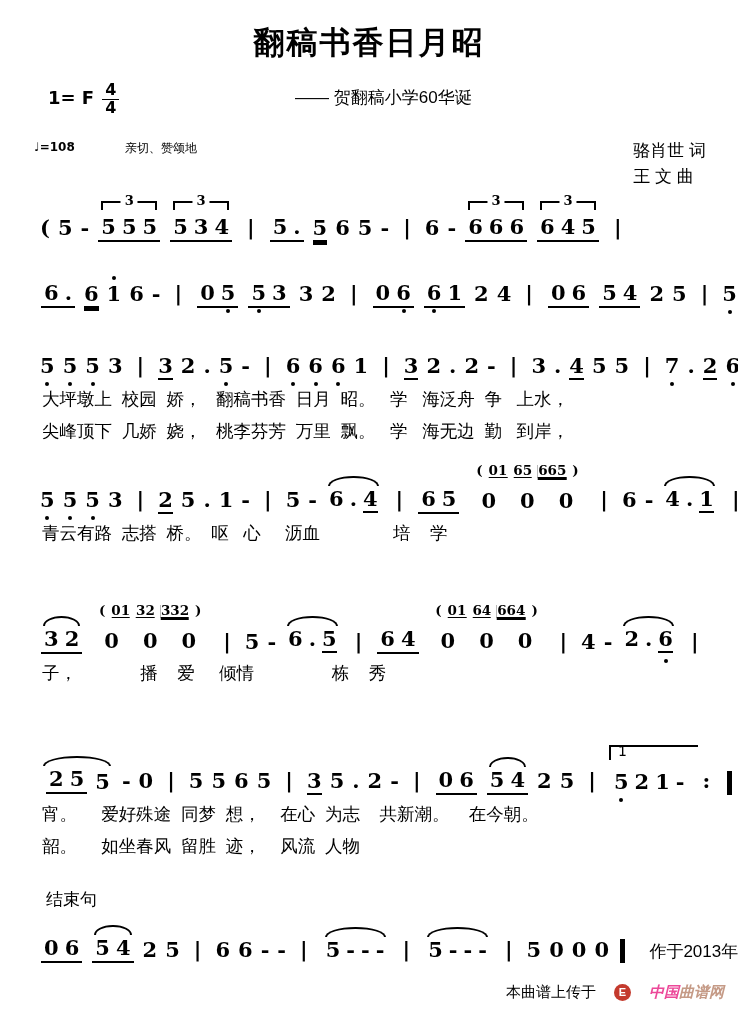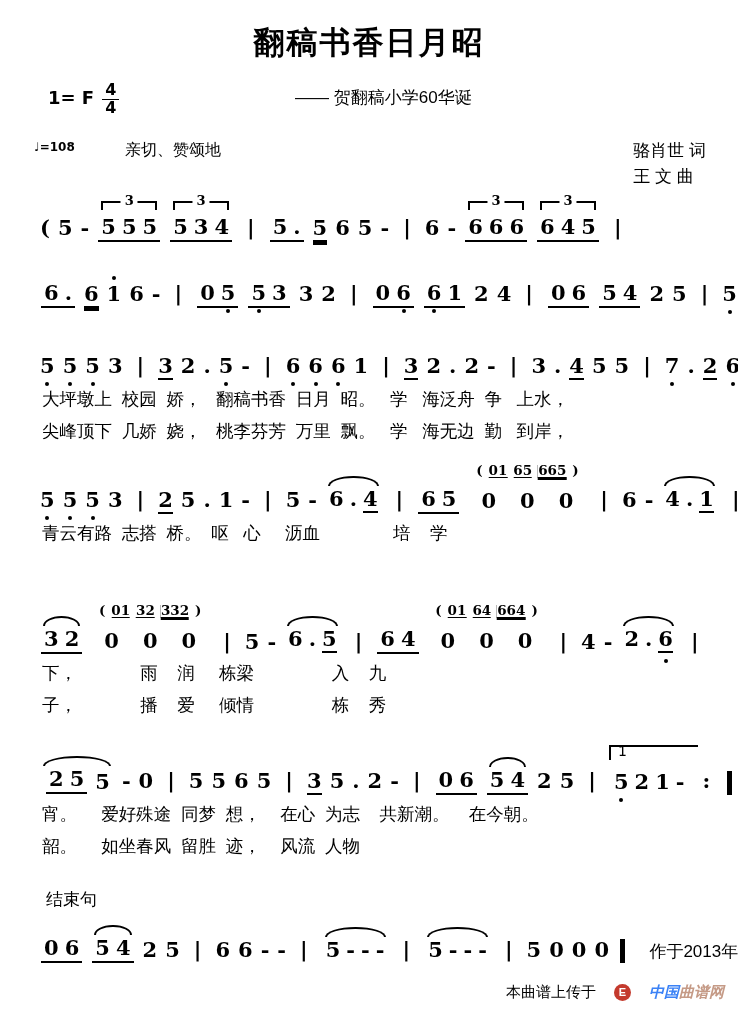--- a/index.html
+++ b/index.html
@@ -8,21 +8,21 @@
   .abs{position:absolute;}
   
   .title{top:22px;left:0;width:100%;text-align:center;font-size:31px;font-weight:bold;
          letter-spacing:2px;font-family:"DejaVu Sans",sans-serif;}
   .keysig{top:82px;left:48px;font-size:18px;font-weight:bold;font-family:"DejaVu Sans",sans-serif;}
   .frac{display:inline-block;vertical-align:middle;text-align:center;font-size:16px;line-height:1.05;margin-left:8px;}
   .frac .ftop{display:block;border-bottom:1.6px solid #000;padding:0 3px;}
   .frac .fbot{display:block;}
   .subtitle{top:86px;left:295px;font-size:17px;}
   .tempo{top:140px;left:34px;font-size:12px;font-weight:bold;font-family:"DejaVu Sans",sans-serif;}
-  .expression{top:140px;left:125px;font-size:16px;}
+  .expression{top:140px;left:125px;font-size:12px;}
   .credits{top:138px;right:32px;font-size:17px;text-align:left;line-height:1.5;}
   
   .sys{left:36px;right:6px;position:absolute;}
   .sysrow{padding-top:30px;white-space:nowrap;font-family:"DejaVu Serif","Liberation Serif",serif;
           font-weight:bold;font-size:21px;line-height:1.05;}
   .toks{display:inline-block;}
   .tok{display:inline-block;position:relative;margin:0 4px;padding-bottom:1px;}
   .grp{display:inline-block;position:relative;margin:0 5px;padding-bottom:1px;vertical-align:bottom;}
   .grp .tok{margin:0 3px;}
   .u1{border-bottom:2px solid #000;}
@@ -95,21 +95,20 @@
   <div class="lyrics">尖峰顶下  几娇  娆，   桃李芬芳  万里  飘。   学   海无边  勤   到岸，</div>
 </div>
 
 <div class="abs sys" style="top:458px;">
   <div class="sysrow"><span class="toks"><span class="tok">5<span class="dotb"></span></span><span class="tok">5<span class="dotb"></span></span><span class="tok">5<span class="dotb"></span></span><span class="tok">3</span><span class="tok bar">|</span><span class="tok u1">2</span><span class="tok">5</span><span class="tok">.</span><span class="tok">1</span><span class="tok">-</span><span class="tok bar">|</span><span class="tok">5</span><span class="tok">-</span><span class="grp"><span class="tok">6</span><span class="tok">.</span><span class="tok u1">4</span><span class="ov ov-arc"></span></span><span class="tok bar">|</span><span class="grp u1"><span class="tok">6</span><span class="tok">5</span></span><span class="grp"><span class="tok w">0</span><span class="tok w">0</span><span class="tok w">0</span><span class="ov ov-ann"><span class="tok">(</span><span class="tok u1">01</span><span class="tok u1">65</span><span class="tok u2">665</span><span class="tok">)</span></span></span><span class="tok bar">|</span><span class="tok">6</span><span class="tok">-</span><span class="grp"><span class="tok">4</span><span class="tok">.</span><span class="tok u1">1</span><span class="ov ov-arc"></span></span><span class="tok bar">|</span></span></div>
   <div class="lyrics">青云有路  志搭  桥。  呕   心     沥血               培    学</div>
 </div>
 
 <div class="abs sys" style="top:598px;">
   <div class="sysrow"><span class="toks"><span class="grp u1"><span class="tok">3</span><span class="tok">2</span><span class="ov ov-arc"></span></span><span class="grp"><span class="tok w">0</span><span class="tok w">0</span><span class="tok w">0</span><span class="ov ov-ann"><span class="tok">(</span><span class="tok u1">01</span><span class="tok u1">32</span><span class="tok u2">332</span><span class="tok">)</span></span></span><span class="tok bar">|</span><span class="tok">5</span><span class="tok">-</span><span class="grp"><span class="tok">6</span><span class="tok">.</span><span class="tok u1">5</span><span class="ov ov-arc"></span></span><span class="tok bar">|</span><span class="grp u1"><span class="tok">6</span><span class="tok">4</span></span><span class="grp"><span class="tok w">0</span><span class="tok w">0</span><span class="tok w">0</span><span class="ov ov-ann"><span class="tok">(</span><span class="tok u1">01</span><span class="tok u1">64</span><span class="tok u2">664</span><span class="tok">)</span></span></span><span class="tok bar">|</span><span class="tok">4</span><span class="tok">-</span><span class="grp"><span class="tok">2</span><span class="tok">.</span><span class="tok u1">6<span class="dotb"></span></span><span class="ov ov-arc"></span></span><span class="tok bar">|</span></span></div>
-  <div class="lyrics">下，             雨    润     栋梁                入    九</div>
   <div class="lyrics">子，             播    爱     倾情                栋    秀</div>
 </div>
 
 <div class="abs sys" style="top:738px;">
   <div class="sysrow"><span class="toks"><span class="grp"><span class="grp u1"><span class="tok">2</span><span class="tok">5</span></span><span class="tok">5</span><span class="ov ov-arc"></span></span><span class="tok">-</span><span class="tok">0</span><span class="tok bar">|</span><span class="tok">5</span><span class="tok">5</span><span class="tok">6</span><span class="tok">5</span><span class="tok bar">|</span><span class="tok u1">3</span><span class="tok">5</span><span class="tok">.</span><span class="tok">2</span><span class="tok">-</span><span class="tok bar">|</span><span class="grp u1"><span class="tok">0</span><span class="tok">6</span></span><span class="grp u1"><span class="tok">5</span><span class="tok">4</span><span class="ov ov-arc"></span></span><span class="tok">2</span><span class="tok">5</span><span class="tok bar">|</span><span class="grp"><span class="tok">5<span class="dotb"></span></span><span class="tok">2</span><span class="tok">1</span><span class="tok">-</span><span class="ov ov-volta">
             <span>1</span>
           </span></span><span class="tok bar">:</span><span class="tok thick"></span></span></div>
   <div class="lyrics">宵。     爱好殊途  同梦  想，    在心  为志    共新潮。    在今朝。</div>
   <div class="lyrics">韶。     如坐春风  留胜  迹，    风流  人物</div>
 </div>
@@ -118,14 +117,14 @@
   <div class="endlabel">结束句</div>
   <div class="sysrow" style="padding-top:26px;">
     <span class="toks"><span class="grp u1"><span class="tok">0</span><span class="tok">6</span></span><span class="grp u1"><span class="tok">5</span><span class="tok">4</span><span class="ov ov-arc"></span></span><span class="tok">2</span><span class="tok">5</span><span class="tok bar">|</span><span class="tok">6</span><span class="tok">6</span><span class="tok">-</span><span class="tok">-</span><span class="tok bar">|</span><span class="grp"><span class="tok">5</span><span class="tok">-</span><span class="tok">-</span><span class="tok">-</span><span class="ov ov-arc"></span></span><span class="tok bar">|</span><span class="grp"><span class="tok">5</span><span class="tok">-</span><span class="tok">-</span><span class="tok">-</span><span class="ov ov-arc"></span></span><span class="tok bar">|</span><span class="tok">5</span><span class="tok">0</span><span class="tok">0</span><span class="tok">0</span><span class="tok thick"></span></span>
     <span class="suffix">作于2013年4月</span>
   </div>
 </div>
 
 <div class="abs footer">
   <span>本曲谱上传于</span>
   <span class="logo-badge" style="background: rgb(196, 58, 45);">E</span>
-  <span><span class="site-primary" style="color: #3b82f6;">中国</span><span class="site-secondary" style="color: rgb(197, 154, 134);">曲谱网</span></span>
+  <span><span class="site-primary" style="color: #ec4899;">中国</span><span class="site-secondary" style="color: rgb(197, 154, 134);">曲谱网</span></span>
 </div>
 
 </body></html>

